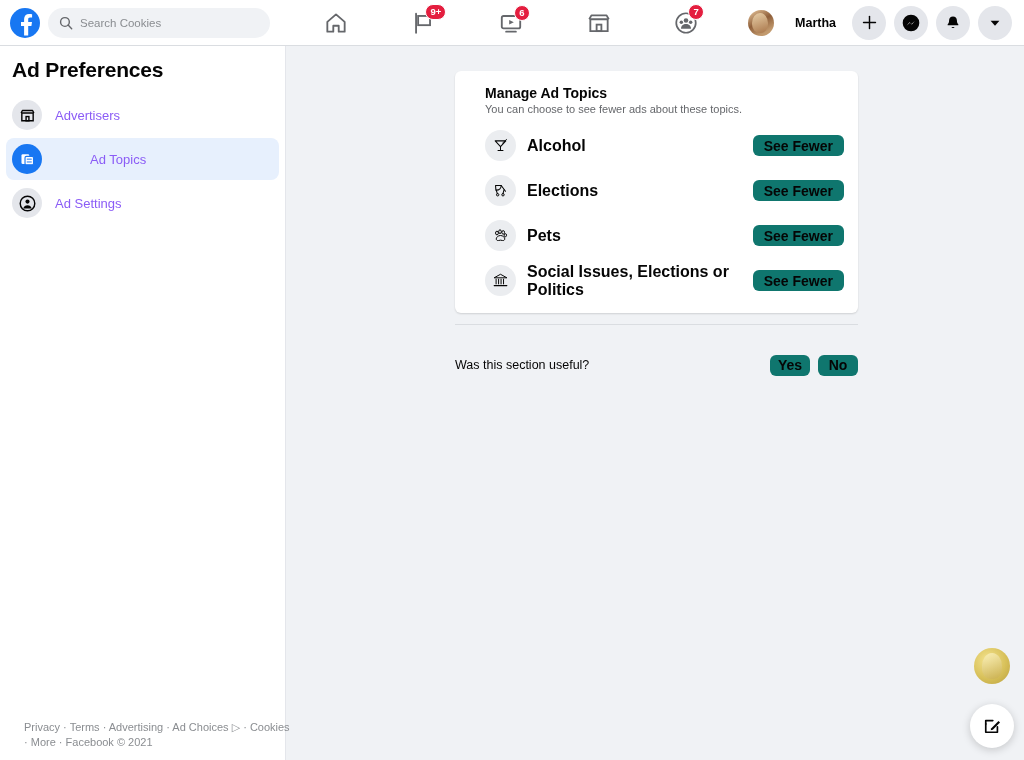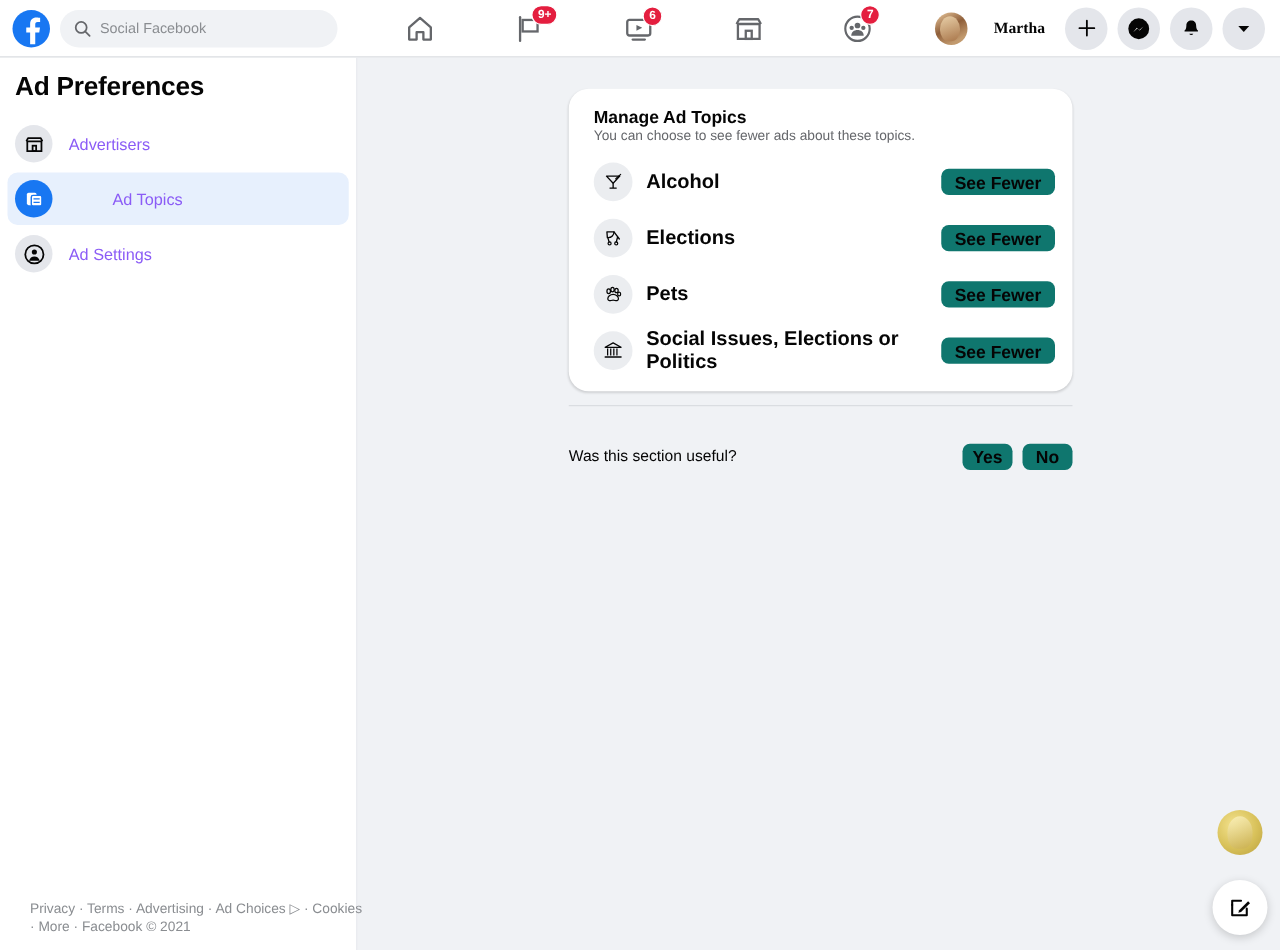--- a/index.html
+++ b/index.html
@@ -63,21 +63,21 @@
   .badge.b-pages { top: 1px; left: 28px; }
   .badge.b-watch { top: 2px; left: 29px; }
   .badge.b-groups { top: 1px; left: 28px; }
 
   .header-right {
     display: flex; align-items: center; gap: 8px;
     padding-right: 12px;
   }
   .profile-chip {
     display: flex; align-items: center; gap: 21px;
-    padding: 2px 8px 2px 2px; border-radius: 16px; font-family: Liberation Serif, serif;
+    padding: 2px 8px 2px 2px; border-radius: 16px;
   }
   .profile-chip .avatar {
     width: 26px; height: 26px; border-radius: 50%;
     background: linear-gradient(150deg,#d8b48a 10%, #8f5f3a 45%, #c29a6e 80%);
     position: relative; overflow: hidden; flex: none;
   }
   .profile-chip .avatar::after {
     content:""; position:absolute; left:4px; top:3px;
     width:16px; height:20px; border-radius:50% 50% 45% 45%;
     background: linear-gradient(160deg,#e8cfa8,#a9764a);
@@ -131,23 +131,23 @@
   
   .main {
     position: absolute; top: 46px; left: 286px;
     width: 738px; height: 714px;
     background: #F0F2F5;
   }
   .card {
     position: absolute; left: 169px; top: 25px;
     width: 403px;
     background: #FFFFFF;
-    border-radius: 16px;
+    border-radius: 6px;
     box-shadow: 0 1px 2px rgba(0,0,0,0.14);
-    padding: 14px 14px 10px 20px;
+    padding: 14px 14px 10px 30px;
   }
   .card-title {
     font-size: 14px; font-weight: bold; color: #050505;
     margin-bottom: 2px;
   }
   .card-sub { font-size: 11px; color: #65676B; margin-bottom: 8px; }
 
   .topic-row {
     display: flex; align-items: center;
     height: 45px;
@@ -213,21 +213,21 @@
     <div class="fb-logo">
       <svg width="26" height="26" viewBox="0 0 26 26">
         <path fill="#fff" d="M16.2 25.4V15.9h3.2l.6-3.9h-3.8V9.5c0-1.1.3-1.9 1.9-1.9h2V4.2c-.4 0-1.6-.2-3-.2-3 0-5 1.8-5 5.1V12H9v3.9h3.1v9.5z"></path>
       </svg>
     </div>
     <div class="search-box">
       <svg class="sicon" width="14" height="14" viewBox="0 0 16 16">
         <circle cx="6.8" cy="6.8" r="5" fill="none" stroke="#65676B" stroke-width="1.6"></circle>
         <line x1="10.4" y1="10.4" x2="14.5" y2="14.5" stroke="#65676B" stroke-width="1.6" stroke-linecap="round"></line>
       </svg>
-      <span class="search-text">Social Facebook</span>
+      <span class="search-text">Search Cookies</span>
     </div>
   </div>
 
   <div class="header-nav">
     <div class="nav-item">
       <svg width="26" height="26" viewBox="0 0 24 24">
         <path d="M4 11 L12 4 L20 11 V20 H14.5 V14.5 H9.5 V20 H4 Z" fill="none" stroke="#65676B" stroke-width="1.7" stroke-linejoin="round"></path>
       </svg>
     </div>
     <div class="nav-item">

